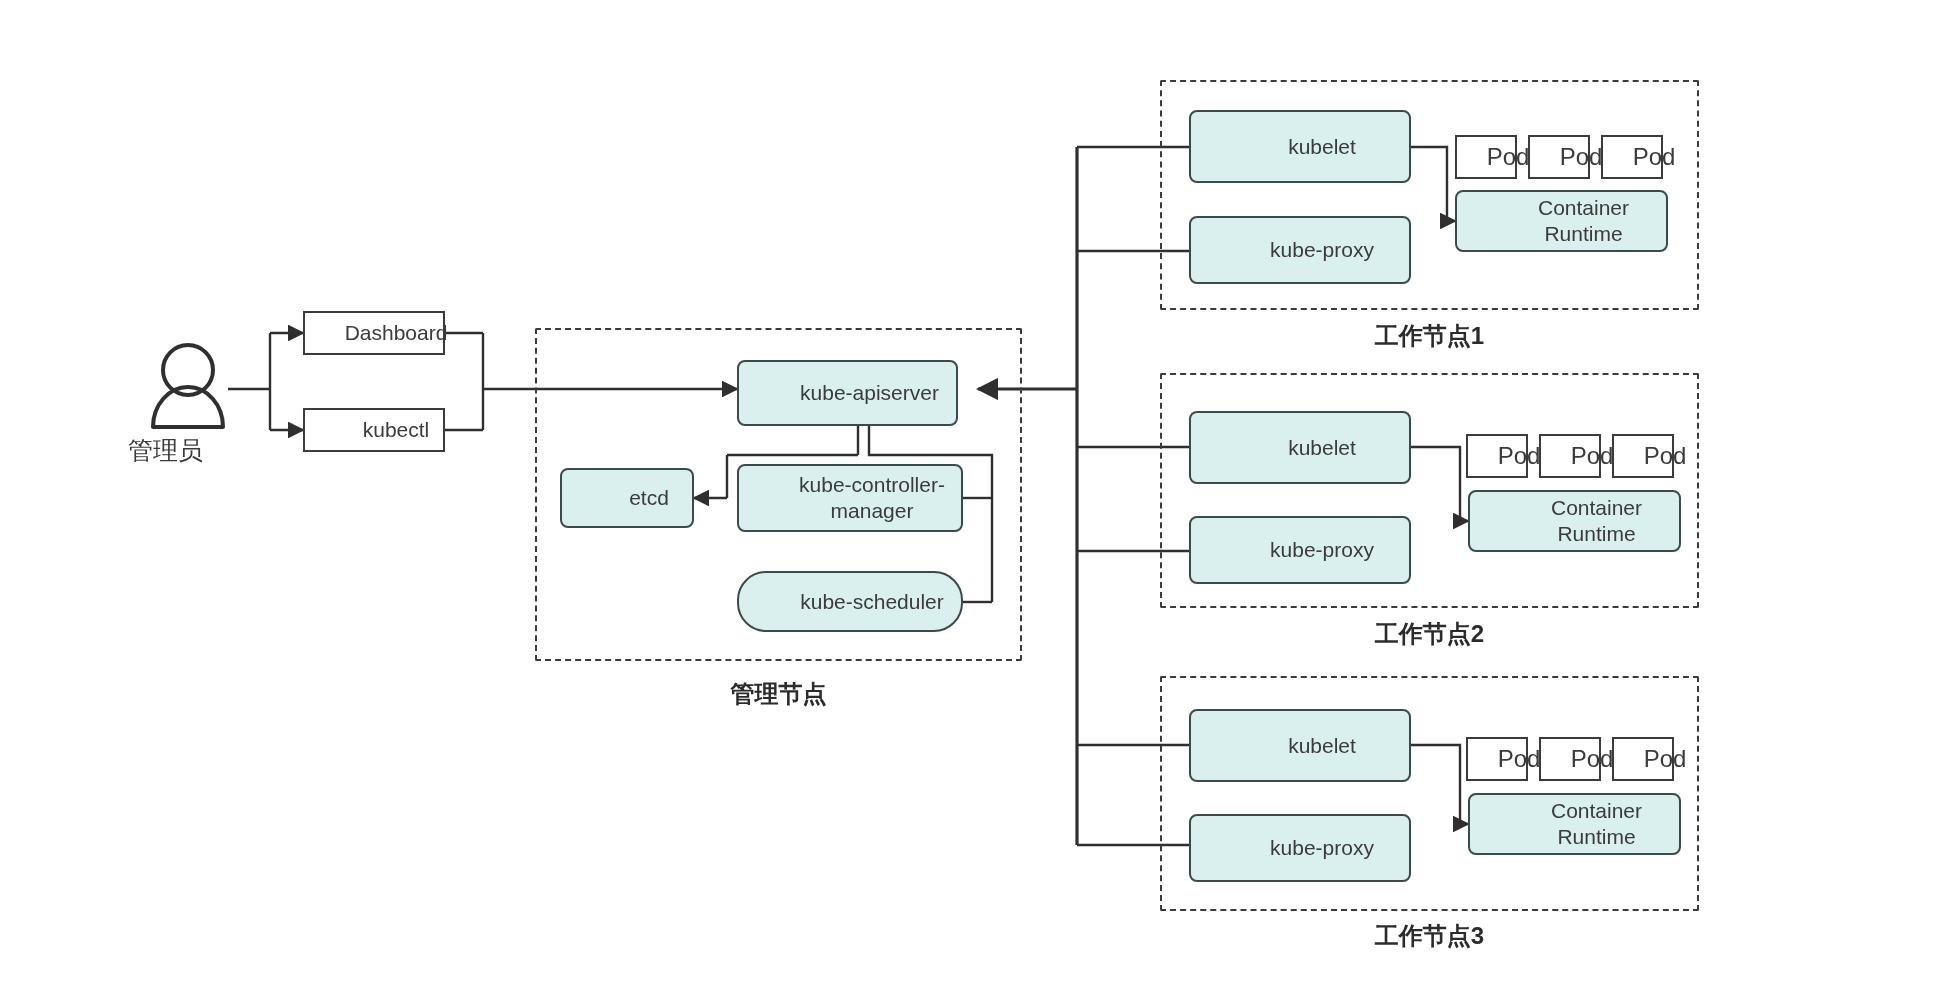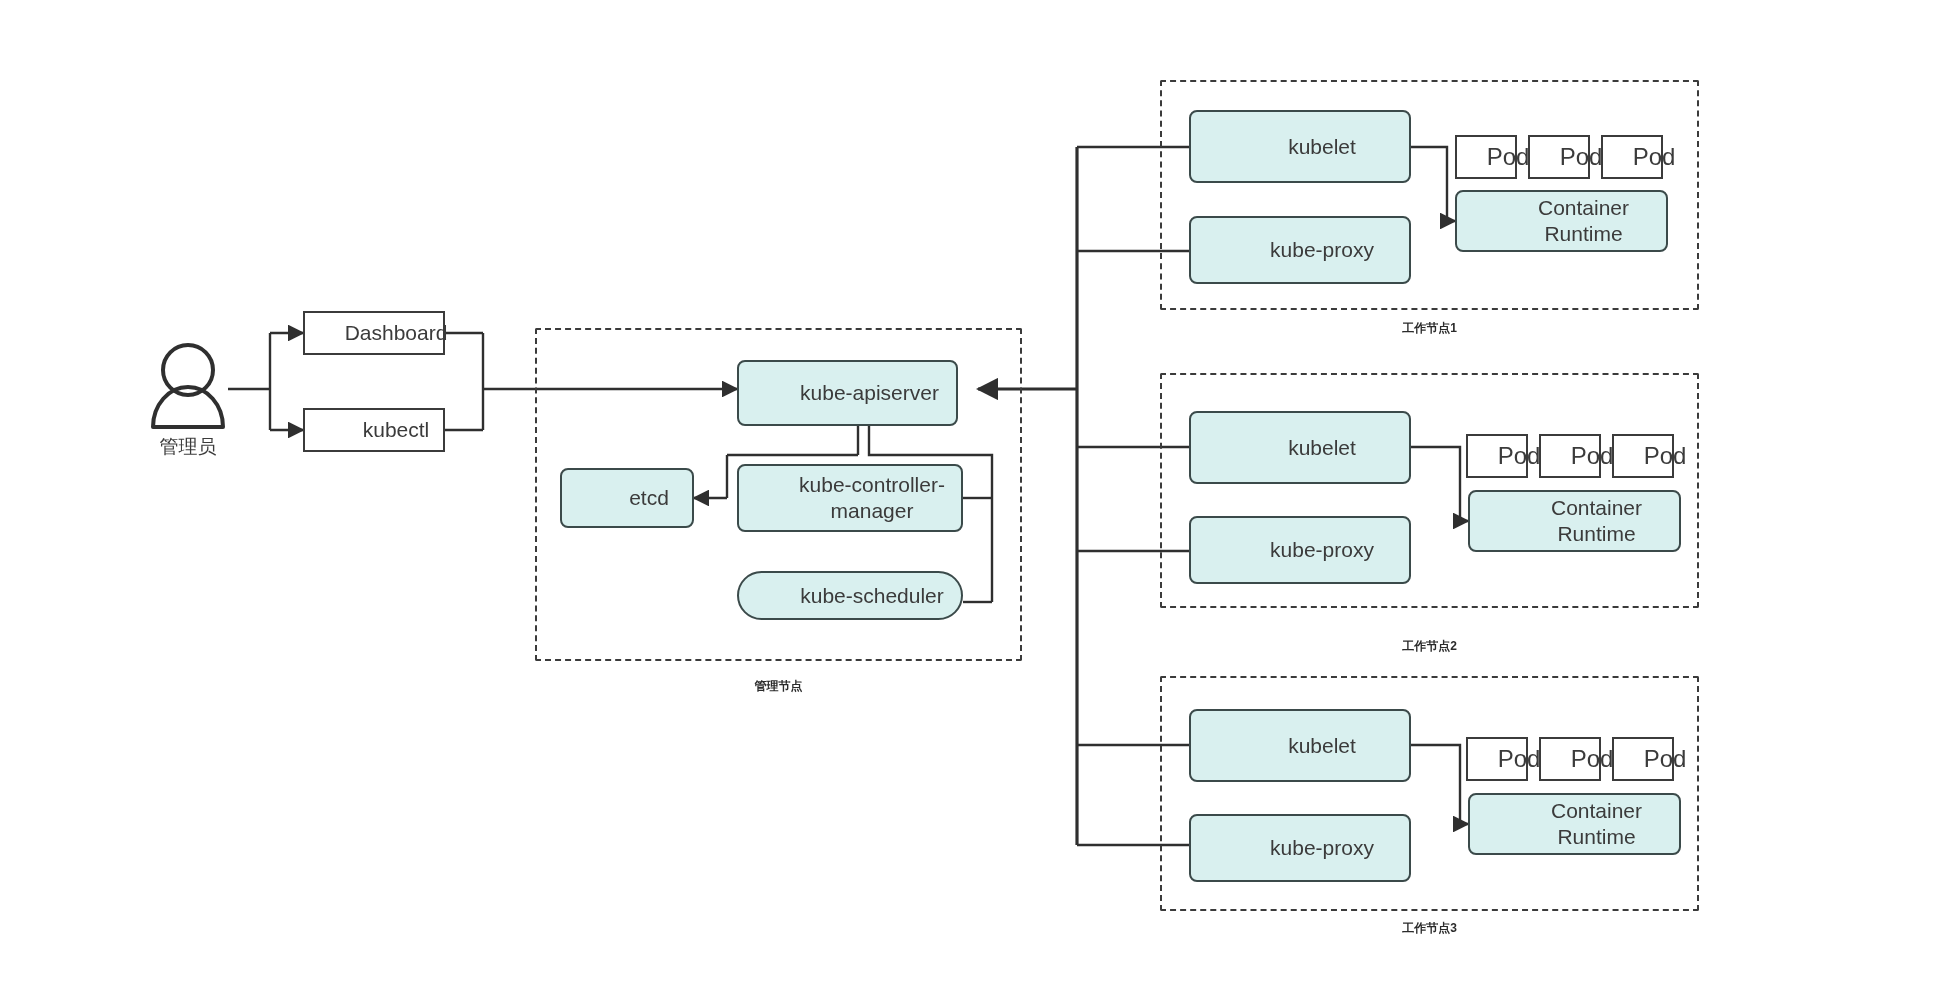--- a/index.html
+++ b/index.html
@@ -57,29 +57,29 @@
   .group {
     position: absolute;
     box-sizing: border-box;
     border: 2.5px dashed #3b3b3b;
     background: transparent;
     border-radius: 2px;
   }
   .group-label {
     position: absolute;
     text-align: center;
-    font-size: 12px;
+    font-size: 24px;
     font-weight: bold;
     color: #2b2b2b;
     white-space: nowrap;
   }
   .person-label {
     position: absolute;
-    text-align: center;
-    font-size: 19px;
+    text-align: left;
+    font-size: 25px;
     color: #3b3b3b;
     white-space: nowrap;
   }
 </style>
 </head>
 <body>
 
 <div id="canvas">
 
   <svg id="wires" viewBox="0 0 1950 994" xmlns="http://www.w3.org/2000/svg">
@@ -143,36 +143,36 @@
 
   <div class="node plain" style="left:303px; top:311px; width:142px; height:44px;">Dashboard</div>
   <div class="node plain" style="left:303px; top:408px; width:142px; height:44px;">kubectl</div>
 
   <div class="group" style="left:535px; top:328px; width:487px; height:333px;"></div>
   <div class="group-label" style="left:535px; top:678px; width:487px;">管理节点</div>
 
   <div class="node comp" style="left:737px; top:360px; width:221px; height:66px;">kube-apiserver</div>
   <div class="node comp" style="left:737px; top:464px; width:226px; height:68px;">kube-controller-manager</div>
   <div class="node comp" style="left:560px; top:468px; width:134px; height:60px;">etcd</div>
-  <div class="node comp" style="left:737px; top:571px; width:226px; height:49px;border-radius:29px;">kube-scheduler</div>
+  <div class="node comp" style="left:737px; top:571px; width:226px; height:61px;border-radius:29px;">kube-scheduler</div>
 
   <div class="group" style="left:1160px; top:80px; width:539px; height:230px;"></div>
   <div class="group-label" style="left:1160px; top:320px; width:539px;">工作节点1</div>
 
   <div class="node comp" style="left:1189px; top:110px; width:222px; height:73px;">kubelet</div>
   <div class="node comp" style="left:1189px; top:216px; width:222px; height:68px;">kube-proxy</div>
 
   <div class="node plain pod" style="left:1455px; top:135px; width:62px; height:44px;">Pod</div>
   <div class="node plain pod" style="left:1528px; top:135px; width:62px; height:44px;">Pod</div>
   <div class="node plain pod" style="left:1601px; top:135px; width:62px; height:44px;">Pod</div>
 
   <div class="node comp" style="left:1455px; top:190px; width:213px; height:62px;">Container Runtime</div>
 
   <div class="group" style="left:1160px; top:373px; width:539px; height:235px;"></div>
-  <div class="group-label" style="left:1160px; top:618px; width:539px;margin-top:20px;">工作节点2</div>
+  <div class="group-label" style="left:1160px; top:618px; width:539px;">工作节点2</div>
 
   <div class="node comp" style="left:1189px; top:411px; width:222px; height:73px;">kubelet</div>
   <div class="node comp" style="left:1189px; top:516px; width:222px; height:68px;">kube-proxy</div>
 
   <div class="node plain pod" style="left:1466px; top:434px; width:62px; height:44px;">Pod</div>
   <div class="node plain pod" style="left:1539px; top:434px; width:62px; height:44px;">Pod</div>
   <div class="node plain pod" style="left:1612px; top:434px; width:62px; height:44px;">Pod</div>
 
   <div class="node comp" style="left:1468px; top:490px; width:213px; height:62px;">Container Runtime</div>
 

